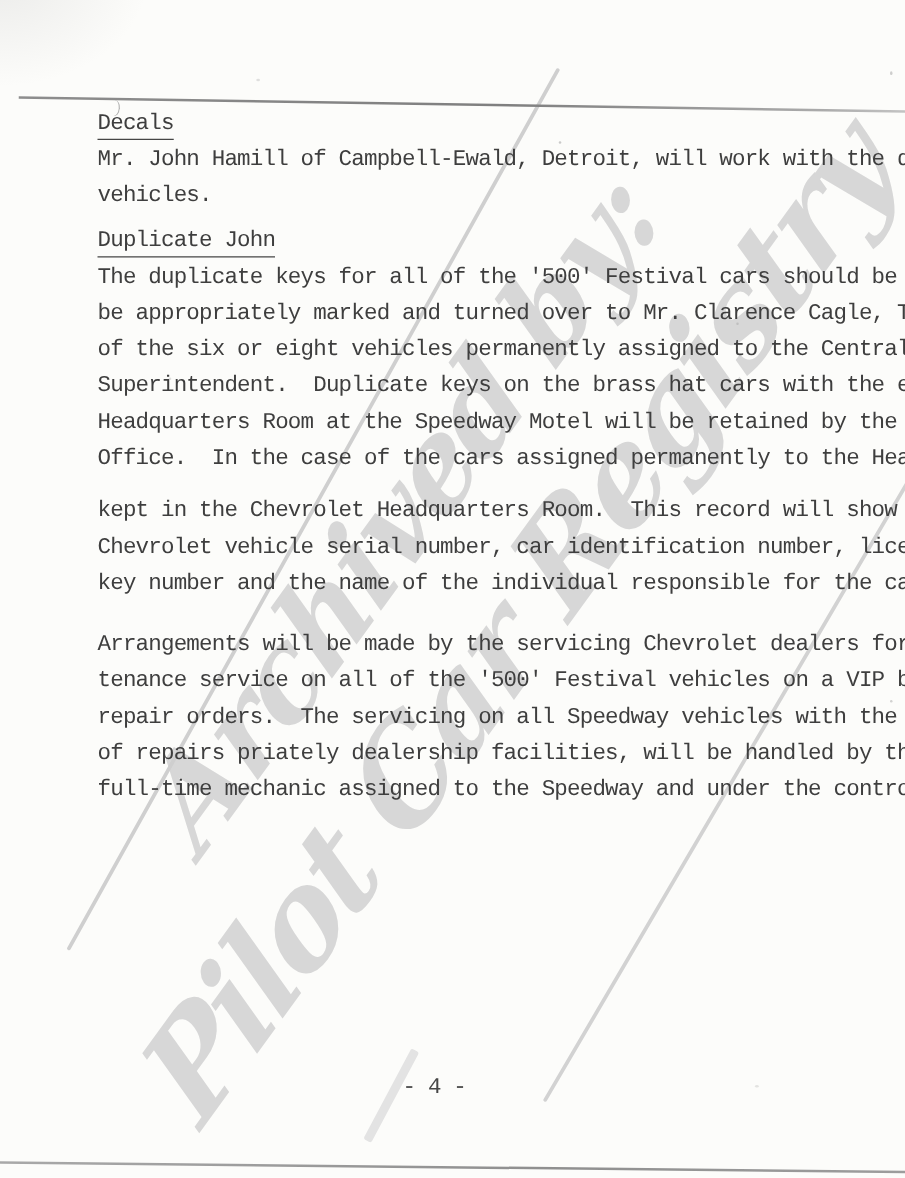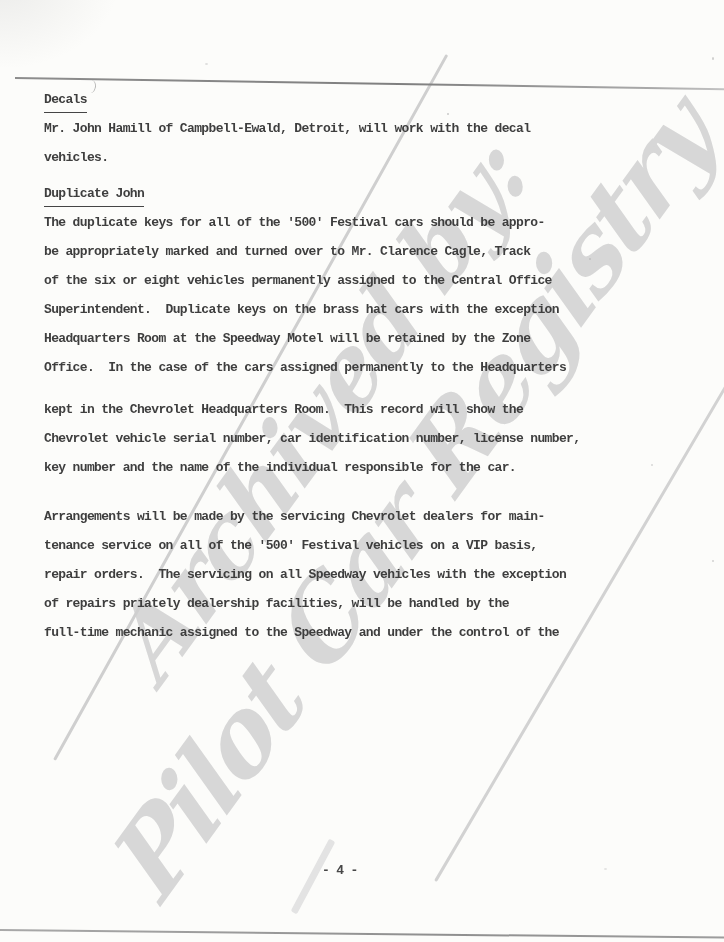--- a/index.html
+++ b/index.html
@@ -63,25 +63,24 @@
     left: 233px; top: 526px; width: 820px; height: 3.2px;
     background: #d2d2d2; transform: rotate(-59.6deg);
   }
   .slash-c {
     left: 272px; top: 873px; width: 82px; height: 7px;
     background: #e3e3e3; transform: rotate(-62deg);
   }
   
   .content {
     position: absolute; inset: 0;
-    padding: 85px 0 0 44px;
+    padding: 85px 0 0 78px;
     color: #3e3e3e;
-    font-size: 13px; letter-spacing: -0.65px;
+    font-size: 18px; letter-spacing: -0.65px;
     z-index: 2;
-    font-weight: bold;
   }
   .hline { height: 29px; line-height: 29px; }
   .heading {
     display: inline-block;
     border-bottom: 1.4px solid #454545;
     padding-bottom: 0px; line-height: 24px;
     white-space: pre;
   }
   .line { height: 29px; line-height: 29px; white-space: pre; }
   .gap-sm { margin-top: 7px; }

